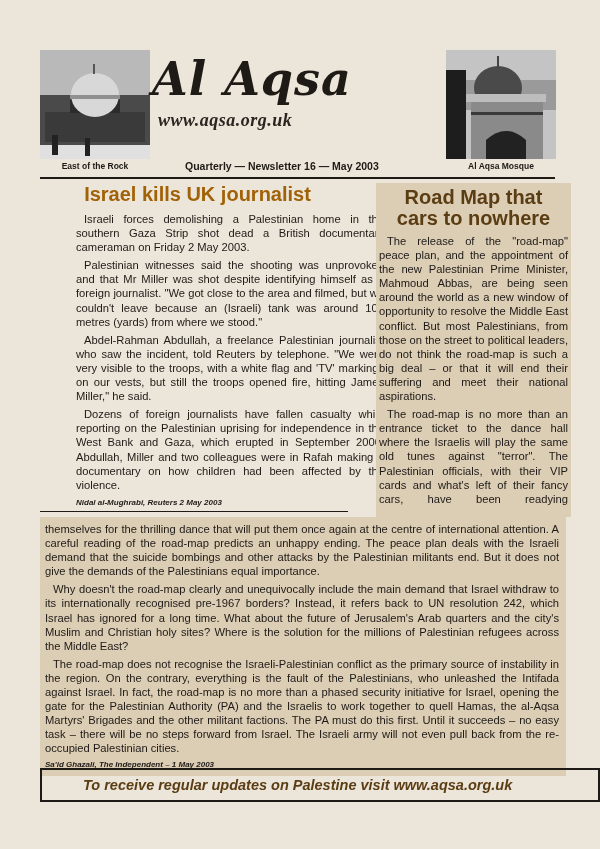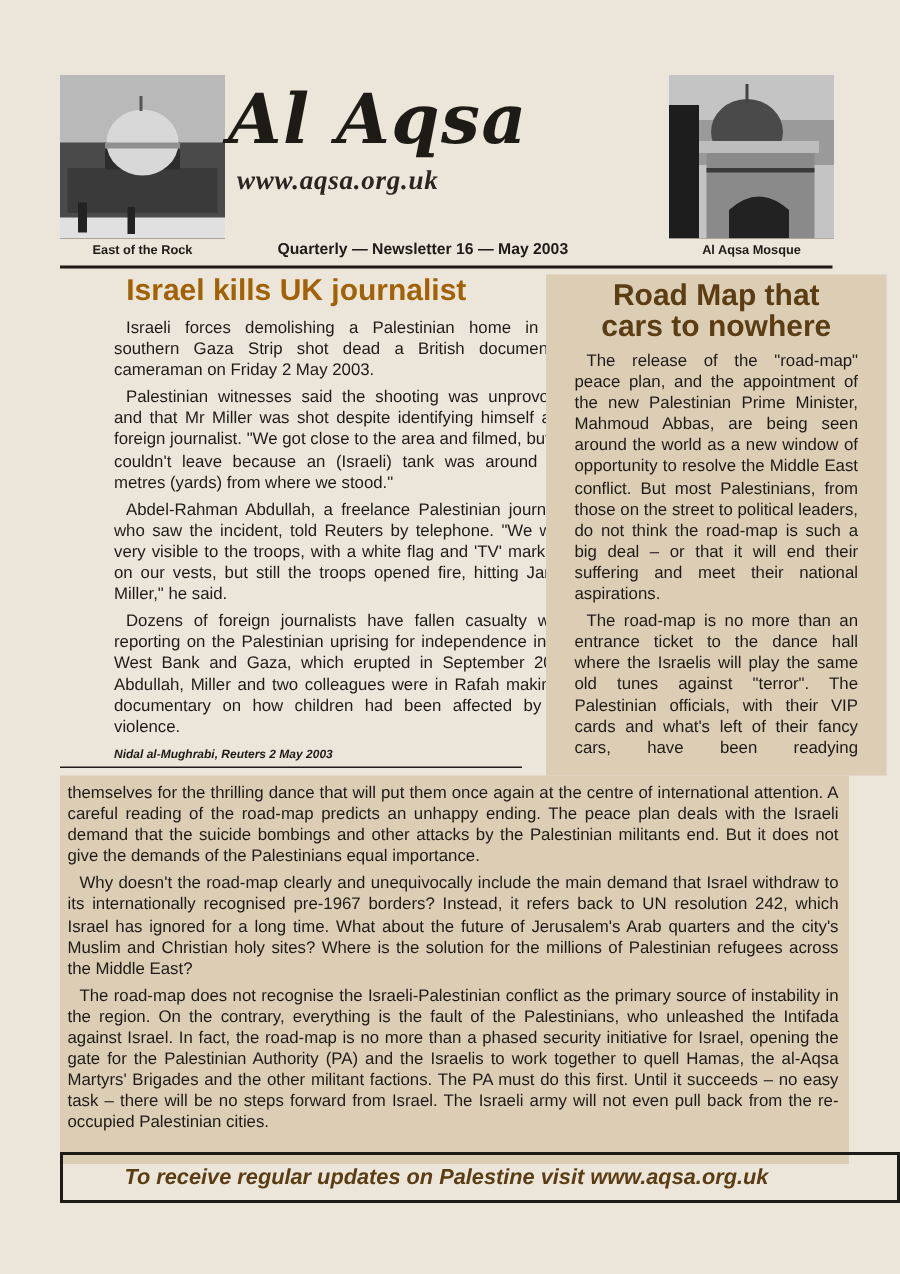--- a/index.html
+++ b/index.html
@@ -54,23 +54,23 @@
   }
   .body-text p { margin: 0 0 4px 0; text-indent: 8px; }
   .left-col {
     position: absolute; left: 40px; top: 212px; width: 308px; margin-left: 36px;
   }
   .credit {
     font-size: 8px; font-style: italic; font-weight: bold;
     text-align: left; margin-top: 2px;
   }
   .sidebar {
-    position: absolute; left: 364px; top: 183px; width: 189px; height: 334px;
+    position: absolute; left: 376px; top: 183px; width: 189px; height: 334px;
     background: #dccdb5;
-    padding: 0 19px;
+    padding: 0 3px;
   }
   .sidebar-title {
     text-align: center;
     font-size: 20px; font-weight: bold; line-height: 21px;
     color: #5b3d14; margin-top: 4px; margin-bottom: 5px;
   }
   .wide-box {
     position: absolute; left: 40px; top: 517px; width: 514px; height: 249px;
     background: #dccdb5;
     padding: 5px 7px 5px 5px;
@@ -144,18 +144,19 @@
     <p>The release of the "road-map" peace plan, and the appointment of the new Palestinian Prime Minister, Mahmoud Abbas, are being seen around the world as a new window of opportunity to resolve the Middle East conflict. But most Palestinians, from those on the street to political leaders, do not think the road-map is such a big deal – or that it will end their suffering and meet their national aspirations.</p>
     <p style="text-align-last: justify;">The road-map is no more than an entrance ticket to the dance hall where the Israelis will play the same old tunes against "terror". The Palestinian officials, with their VIP cards and what's left of their fancy cars, have been readying</p>
   </div>
 </div>
 
 <div class="wide-box">
   <div class="body-text">
     <p style="text-indent:0;">themselves for the thrilling dance that will put them once again at the centre of international attention. A careful reading of the road-map predicts an unhappy ending. The peace plan deals with the Israeli demand that the suicide bombings and other attacks by the Palestinian militants end. But it does not give the demands of the Palestinians equal importance.</p>
     <p>Why doesn't the road-map clearly and unequivocally include the main demand that Israel withdraw to its internationally recognised pre-1967 borders? Instead, it refers back to UN resolution 242, which Israel has ignored for a long time. What about the future of Jerusalem's Arab quarters and the city's Muslim and Christian holy sites? Where is the solution for the millions of Palestinian refugees across the Middle East?</p>
     <p style="margin-bottom:1px;">The road-map does not recognise the Israeli-Palestinian conflict as the primary source of instability in the region. On the contrary, everything is the fault of the Palestinians, who unleashed the Intifada against Israel. In fact, the road-map is no more than a phased security initiative for Israel, opening the gate for the Palestinian Authority (PA) and the Israelis to work together to quell Hamas, the al-Aqsa Martyrs' Brigades and the other militant factions. The PA must do this first. Until it succeeds – no easy task – there will be no steps forward from Israel. The Israeli army will not even pull back from the re-occupied Palestinian cities.</p>
+    <div class="credit">Sa'id Ghazali, The Independent – 1 May 2003</div>
   </div>
 </div>
 
 <div class="footer-box">
   <span class="footer-text">To receive regular updates on Palestine visit www.aqsa.org.uk</span>
 </div>
 
 </body></html>

